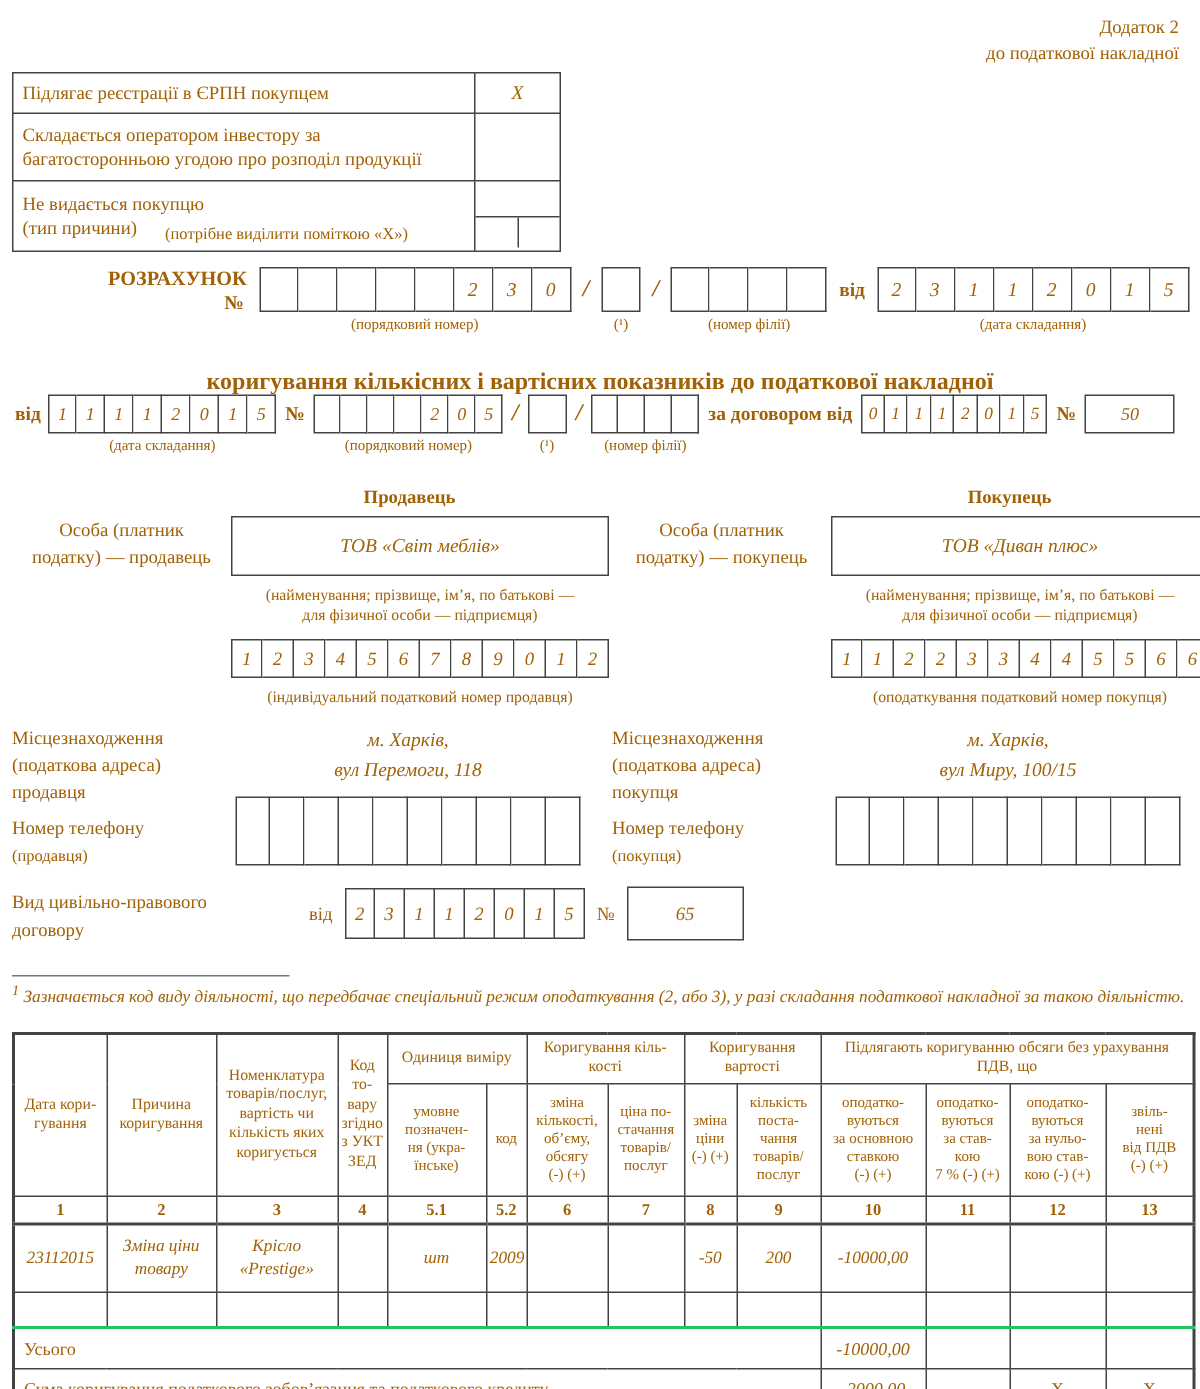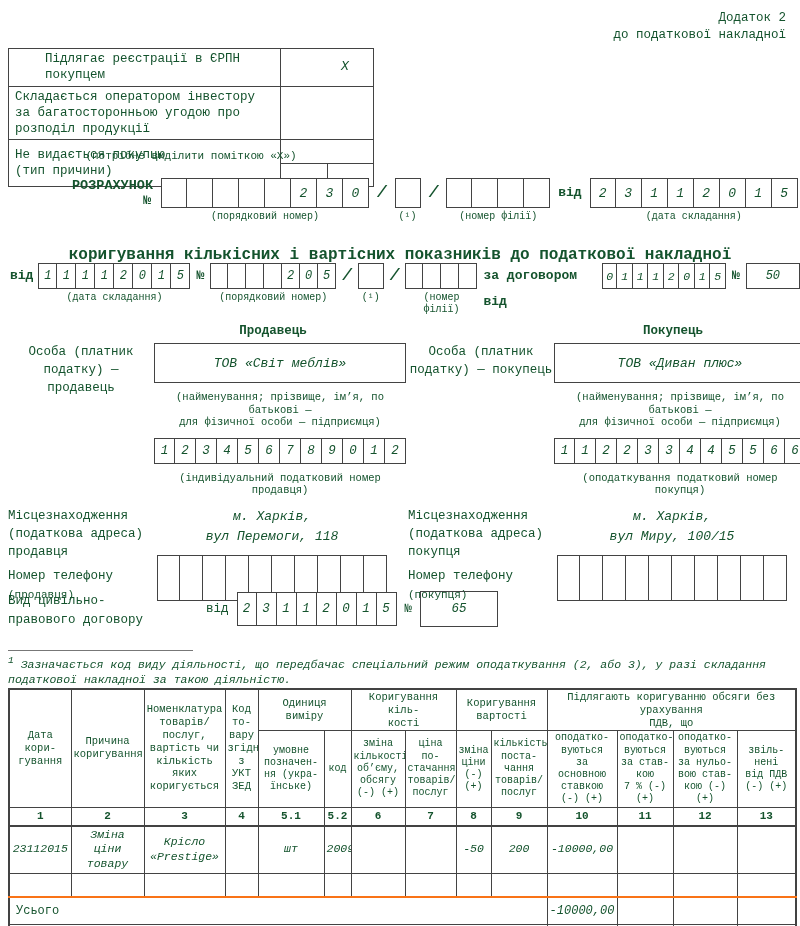--- a/index.html
+++ b/index.html
@@ -1,30 +1,30 @@
 <!DOCTYPE html>
 <html><head>
 <meta charset="utf-8">
 <style>
   html,body { margin:0; padding:0; background:#ffffff; }
   .page {
     position:relative; width:800px; height:926px; overflow:hidden;
-    background:#ffffff; color:#14532d;
-    font-family:Liberation Mono, monospace; font-size:12px;
+    background:#ffffff; color:#a16207;
+    font-family:Liberation Serif, serif; font-size:12px;
   }
   .pre { white-space:pre-line; }
 
   
   .appendix { position:absolute; top:10px; right:14px; text-align:right; font-size:12.5px; line-height:1.35; }
 
   
   .check-table { position:absolute; left:8px; top:48px; width:366px; border-collapse:collapse; table-layout:fixed; }
   .check-table td { border:1.5px solid #434343; font-size:12.5px; padding:2px 6px; vertical-align:middle; line-height:1.3; }
   .check-table td.val { width:56px; text-align:center; font-style:italic; font-size:13px; padding:0; }
-  .check-table tr.r1 td { height:22px;padding-left:36px; }
+  .check-table tr.r1 td { height:22px; }
   .check-table tr.r2 td { height:40px; }
   .check-table tr.r3 td { height:42px; }
   .split-top { height:21px; border-bottom:1.5px solid #434343; }
   .split-bottom { display:flex; height:20px; }
   .split-bottom .half { flex:1; }
   .split-bottom .half + .half { border-left:1.5px solid #434343; }
   .check-note { position:absolute; left:8px; top:150px; width:366px; text-align:center; font-size:11px; }
 
   
   .cells { display:flex; }
@@ -94,21 +94,21 @@
   .main-table th, .main-table td {
     border:1px solid #434343; text-align:center; vertical-align:middle; padding:1px 2px; overflow:hidden;
   }
   .main-table th { font-weight:normal; font-size:10px; line-height:1.22; white-space:pre-line; }
   .r-group th { height:30px; font-size:10.5px; }
   .r-sub th { height:72px; }
   .r-nums td { height:15px; font-weight:bold; font-size:11px; border-bottom:2px solid #434343; }
   .r-data td { height:42px; font-style:italic; font-size:11.5px; line-height:1.3; white-space:pre-line; }
   .r-empty td { height:20px; }
   .r-total td, .r-sum td { height:24px; font-style:italic; font-size:12px; }
-  .r-total td { border-top:2px solid #f97316; }
+  .r-total td { border-top:2px solid #22c55e; }
   td.lab { text-align:left; padding-left:6px; font-style:normal; font-size:12px; }
   td.xcell { font-style:normal; }
 </style>
 </head>
 <body>
 
 <div class="page">
 
   <div class="appendix">
     <div>Додаток 2</div>

